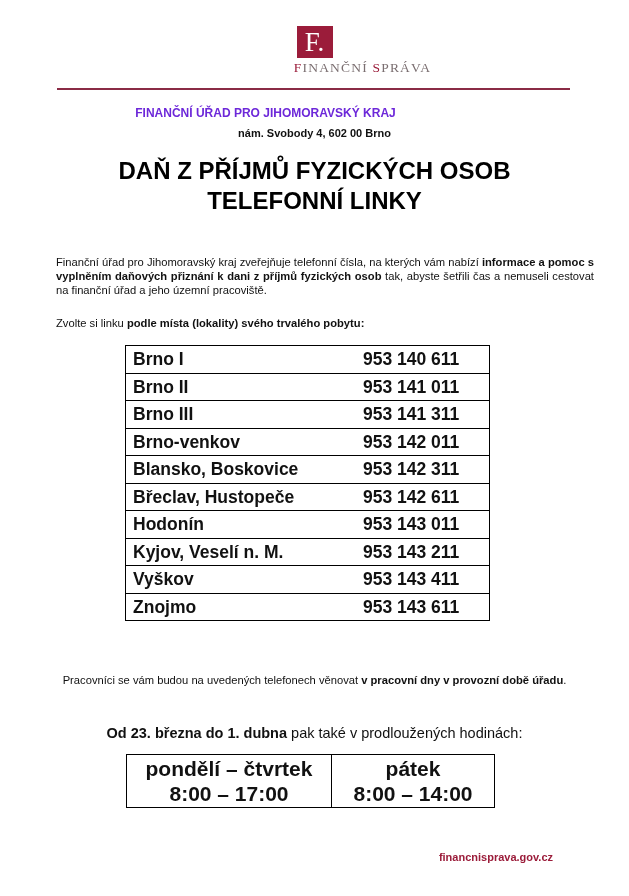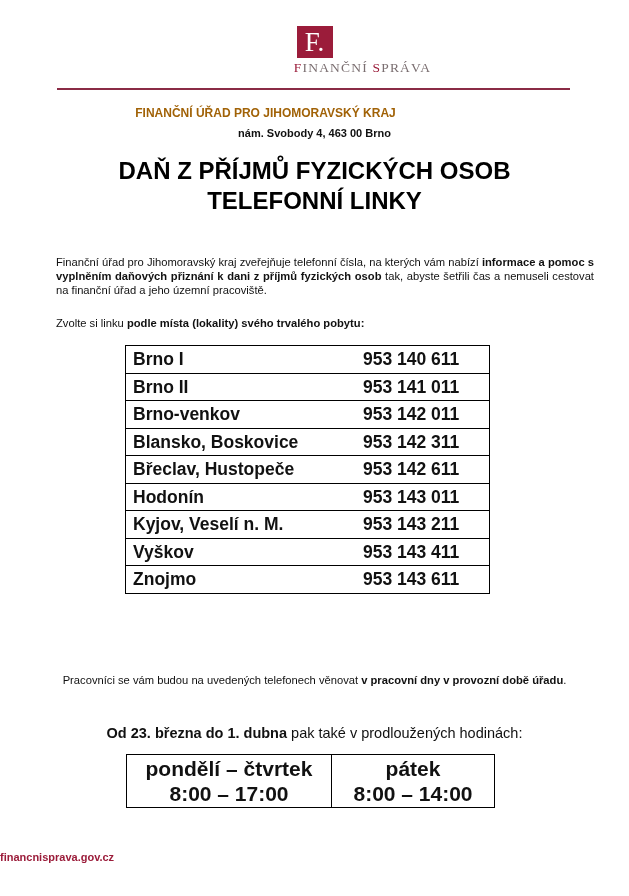--- a/index.html
+++ b/index.html
@@ -60,21 +60,21 @@
   }
   .office {
     position: absolute;
     left: 0;
     width: 531px;
     top: 106px;
     text-align: center;
     font-size: 12px;
     font-weight: bold;
     line-height: 14px;
-    color: #a16207;
+    color: #6d28d9;
   }
   .address {
     position: absolute;
     left: 0;
     width: 629px;
     top: 127px;
     text-align: center;
     font-size: 11px;
     font-weight: bold;
     line-height: 13px;
@@ -174,59 +174,64 @@
     border-left: none;
     width: 202px;
   }
   .hours-table .day,
   .hours-table .time { display: block; }
   .footer-link {
     position: absolute;
     left: 0;
     width: 505px;
     top: 850px;
-    text-align: left;
+    text-align: right;
     font-size: 11px;
     font-weight: bold;
     line-height: 14px;
     color: #9b1c3a;
     text-decoration: none;
+    padding-left: 48px;
   }
 </style>
 </head>
 <body>
 
 <div class="logo">
   <span class="logo-mark">F.</span>
 </div>
 <div class="logo-text"><span class="accent">F</span><span>INANČNÍ </span><span class="accent">S</span><span>PRÁVA</span></div>
 
 <div class="divider"></div>
 
 <div class="office">FINANČNÍ ÚŘAD PRO JIHOMORAVSKÝ KRAJ</div>
-<div class="address">nám. Svobody 4, 463 00 Brno</div>
+<div class="address">nám. Svobody 4, 602 00 Brno</div>
 
 <div class="title">
   <div>DAŇ Z PŘÍJMŮ FYZICKÝCH OSOB</div>
   <div>TELEFONNÍ LINKY</div>
 </div>
 
 <div class="intro"><span>Finanční úřad pro Jihomoravský kraj zveřejňuje telefonní čísla, na kterých vám nabízí </span><b>informace a pomoc s vyplněním daňových přiznání k dani z příjmů fyzických osob</b><span> tak, abyste šetřili čas a nemuseli cestovat na finanční úřad a jeho územní pracoviště.</span></div>
 
 <div class="prompt"><span>Zvolte si linku </span><b>podle místa (lokality) svého trvalého pobytu:</b></div>
 
 <table class="phone-table">
   <tbody>
     <tr>
         <td class="loc">Brno I</td>
         <td class="num">953 140 611</td>
       </tr>
     <tr>
         <td class="loc">Brno II</td>
         <td class="num">953 141 011</td>
+      </tr>
+    <tr>
+        <td class="loc">Brno III</td>
+        <td class="num">953 141 311</td>
       </tr>
     <tr>
         <td class="loc">Brno-venkov</td>
         <td class="num">953 142 011</td>
       </tr>
     <tr>
         <td class="loc">Blansko, Boskovice</td>
         <td class="num">953 142 311</td>
       </tr>
     <tr>

